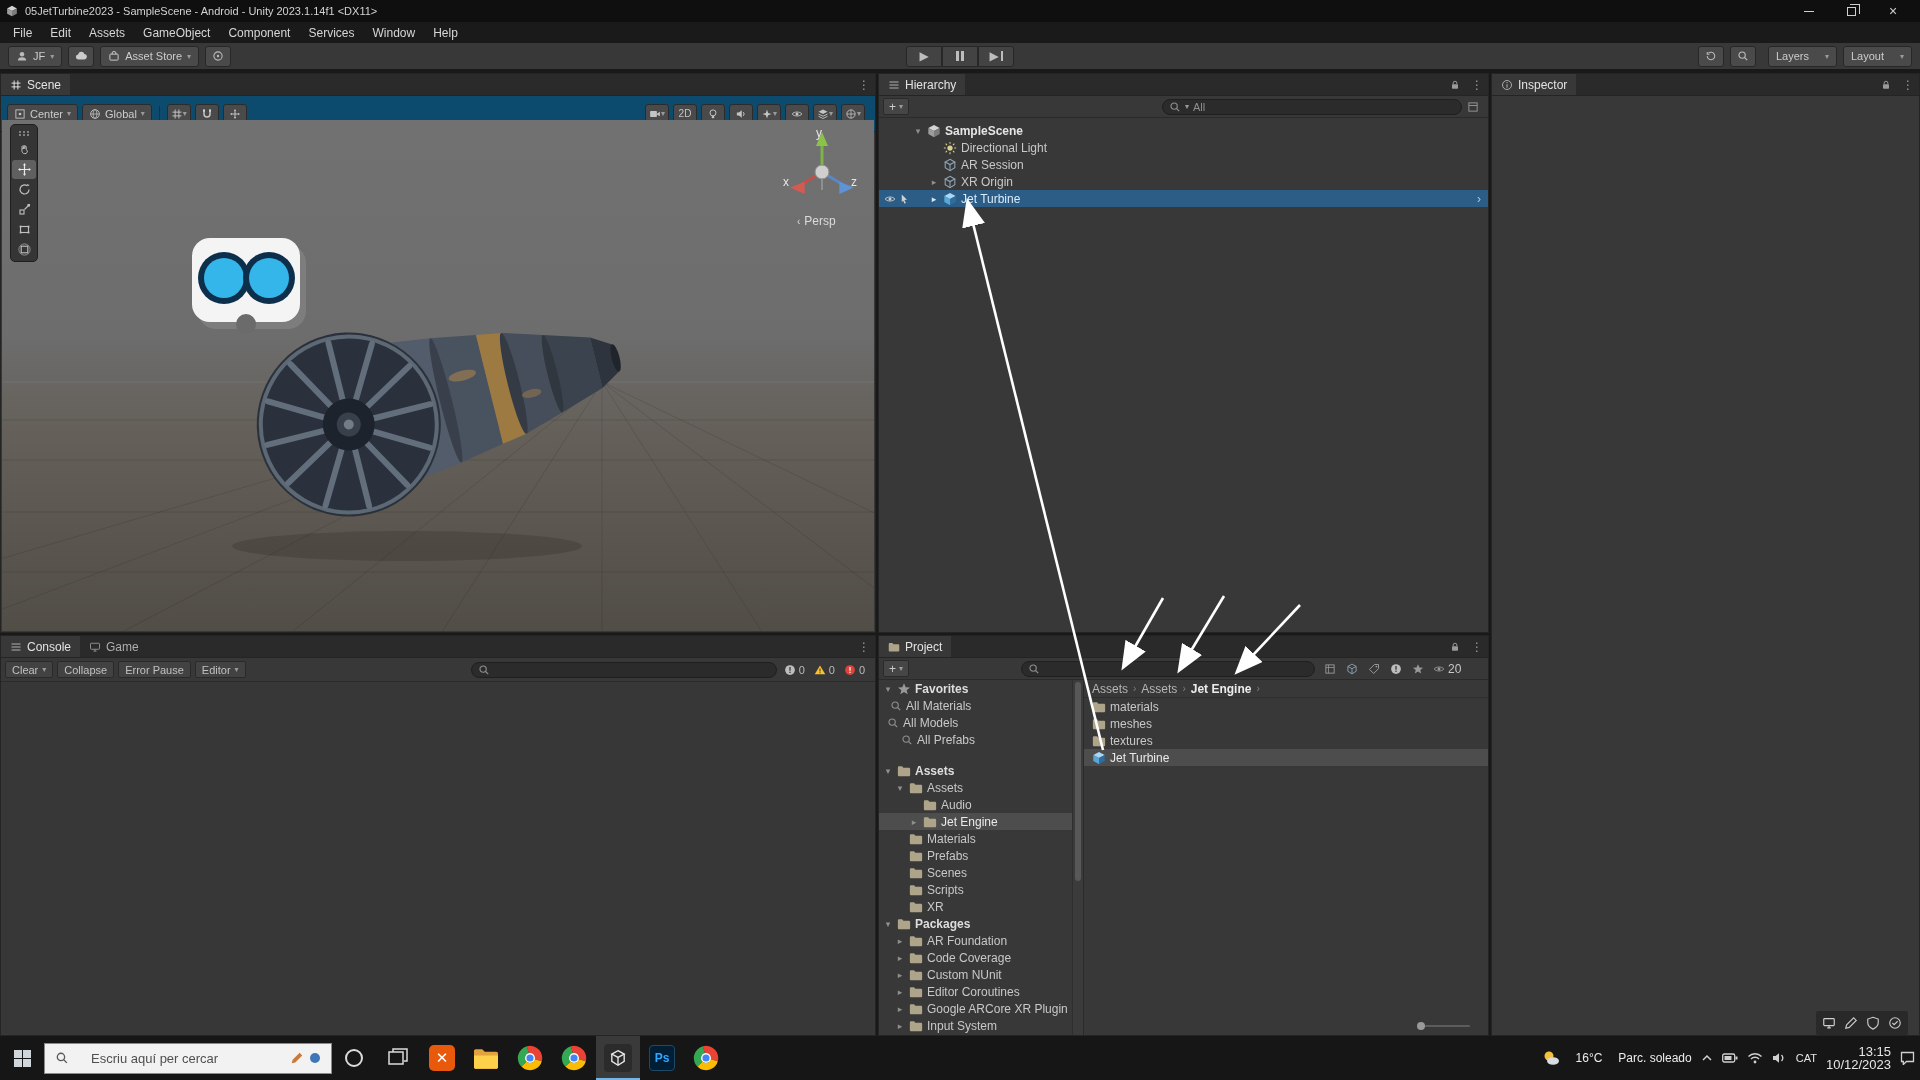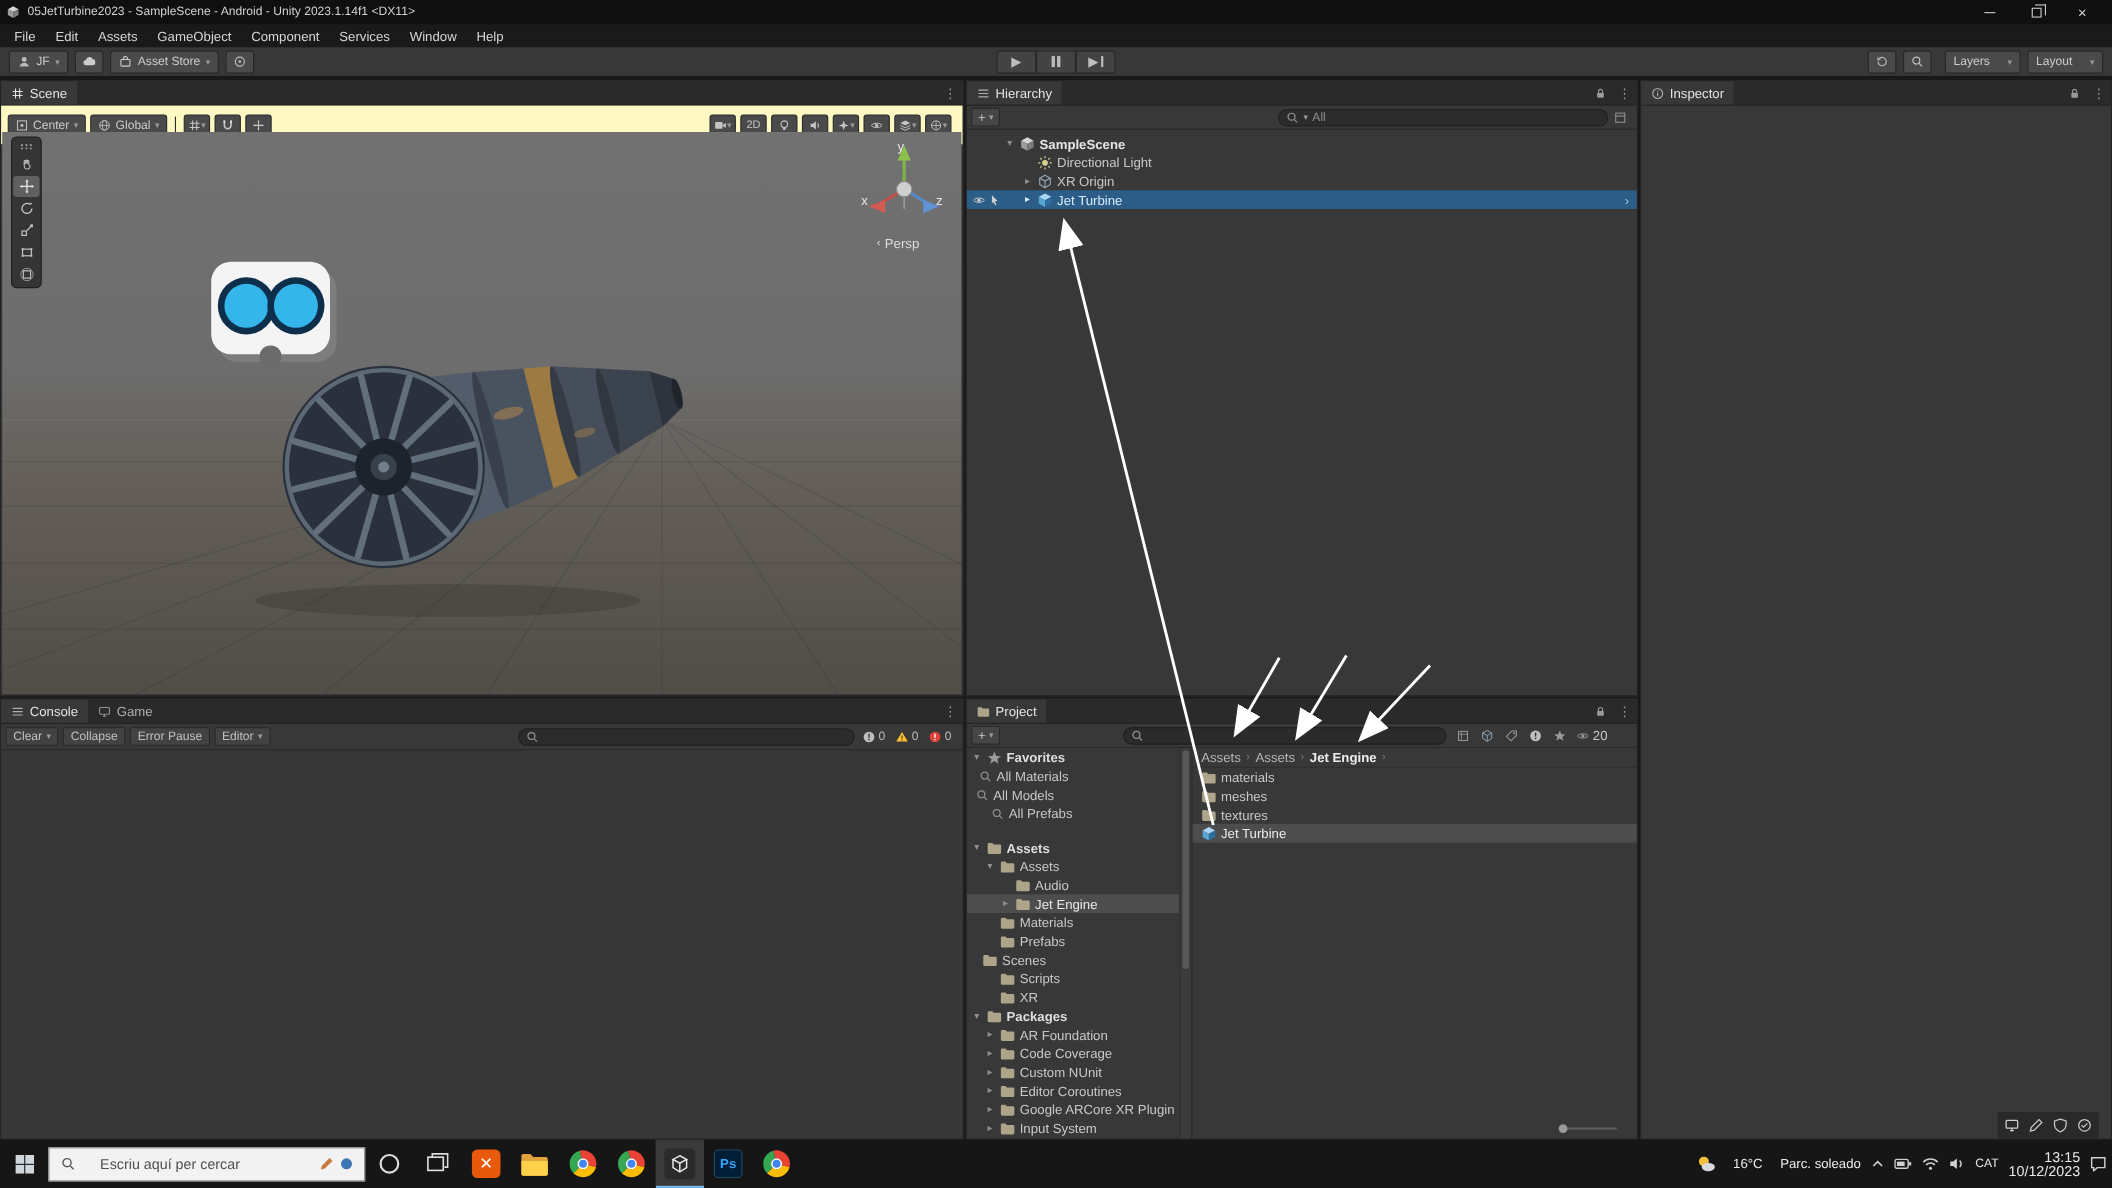--- a/index.html
+++ b/index.html
@@ -35,21 +35,21 @@
 .plusbtn{height:17px;display:flex;align-items:center;gap:3px;padding:0 5px;background:#464646;border:1px solid #2a2a2a;border-radius:2px;color:#ccc}
 .searchfield{height:16px;background:#2b2b2b;border:1px solid #1f1f1f;border-radius:8px;display:flex;align-items:center;gap:4px;padding:0 6px;color:#8f8f8f;font-size:11px}
 .row{height:17px;display:flex;align-items:center;gap:4px;color:#c8c8c8;position:relative}
 .caret{color:#8f8f8f;font-size:9px;width:10px;text-align:center;flex:none}
 .ic{width:14px;height:14px;flex:none}
 .ic12{width:12px;height:12px;flex:none}
 .sel-blue{background:#2C5D87}
 .sel-gray{background:#4D4D4D}
 .bold{font-weight:bold}
 
-.scenetoolbar{height:36px;display:flex;align-items:center;gap:4px;padding:0 6px;border-bottom:1px solid #242424;background:#fef9c3}
+.scenetoolbar{height:36px;display:flex;align-items:center;gap:4px;padding:0 6px;border-bottom:1px solid #242424;background:#0c4a6e}
 .stbtn{height:19px;background:#4a4a4a;border:1px solid #2b2b2b;border-radius:3px;display:flex;align-items:center;gap:4px;padding:0 6px;font-size:11px;color:#ccc}
 .sticon{width:24px;height:19px;background:#4a4a4a;border:1px solid #2b2b2b;border-radius:3px;display:flex;align-items:center;justify-content:center;color:#c4c4c4}
 .sep{width:1px;height:15px;background:#2b2b2b;margin:0 3px}
 .viewport{position:absolute;left:1px;right:1px;top:46px;bottom:1px;background:linear-gradient(180deg,#717171 0%,#6d6d6d 42%,#645f58 62%,#514d47 100%);overflow:hidden}
 .toolstrip{position:absolute;left:8px;top:4px;width:28px;background:#2f2f2fE6;border:1px solid #1f1f1f;border-radius:5px;padding:2px;display:flex;flex-direction:column;gap:1px;align-items:center}
 .tool{width:24px;height:19px;display:flex;align-items:center;justify-content:center;border-radius:3px;color:#c0c0c0}
 .tool.active{background:#606060}
 .axislabel{position:absolute;color:#e6e6e6;font-size:12px}
 .persplabel{position:absolute;color:#dcdcdc;font-size:12px;display:flex;gap:4px;align-items:center}
 
@@ -546,20 +546,27 @@
       <span style="color:#e4e4e4">SampleScene</span>
     </div>
     <div class="row" style="padding-left:50px">
       <span class="caret"></span>
       <svg class="ic" viewBox="0 0 16 16">
           <use href="#sym-light"></use>
         </svg>
       <span>Directional Light</span>
     </div>
     <div class="row" style="padding-left:50px">
+      <span class="caret"></span>
+      <svg class="ic" viewBox="0 0 16 16">
+          <use href="#sym-go"></use>
+        </svg>
+      <span>AR Session</span>
+    </div>
+    <div class="row" style="padding-left:50px">
       <span class="caret">▸</span>
       <svg class="ic" viewBox="0 0 16 16">
           <use href="#sym-go"></use>
         </svg>
       <span>XR Origin</span>
     </div>
     <div class="row sel-blue" style="padding-left:50px">
       <svg class="ic12 abs" style="left:5px;color:#cfcfcf" viewBox="0 0 16 16">
           <use href="#sym-eye"></use>
         </svg>
@@ -782,21 +789,21 @@
         </svg>
       <span>Materials</span>
     </div>
     <div class="row" style="padding-left:16px">
       <span class="caret"></span>
       <svg class="ic" viewBox="0 0 16 16">
           <use href="#sym-folder"></use>
         </svg>
       <span>Prefabs</span>
     </div>
-    <div class="row" style="padding-left:0">
+    <div class="row" style="padding-left:16px">
       <span class="caret"></span>
       <svg class="ic" viewBox="0 0 16 16">
           <use href="#sym-folder"></use>
         </svg>
       <span>Scenes</span>
     </div>
     <div class="row" style="padding-left:16px">
       <span class="caret"></span>
       <svg class="ic" viewBox="0 0 16 16">
           <use href="#sym-folder"></use>

